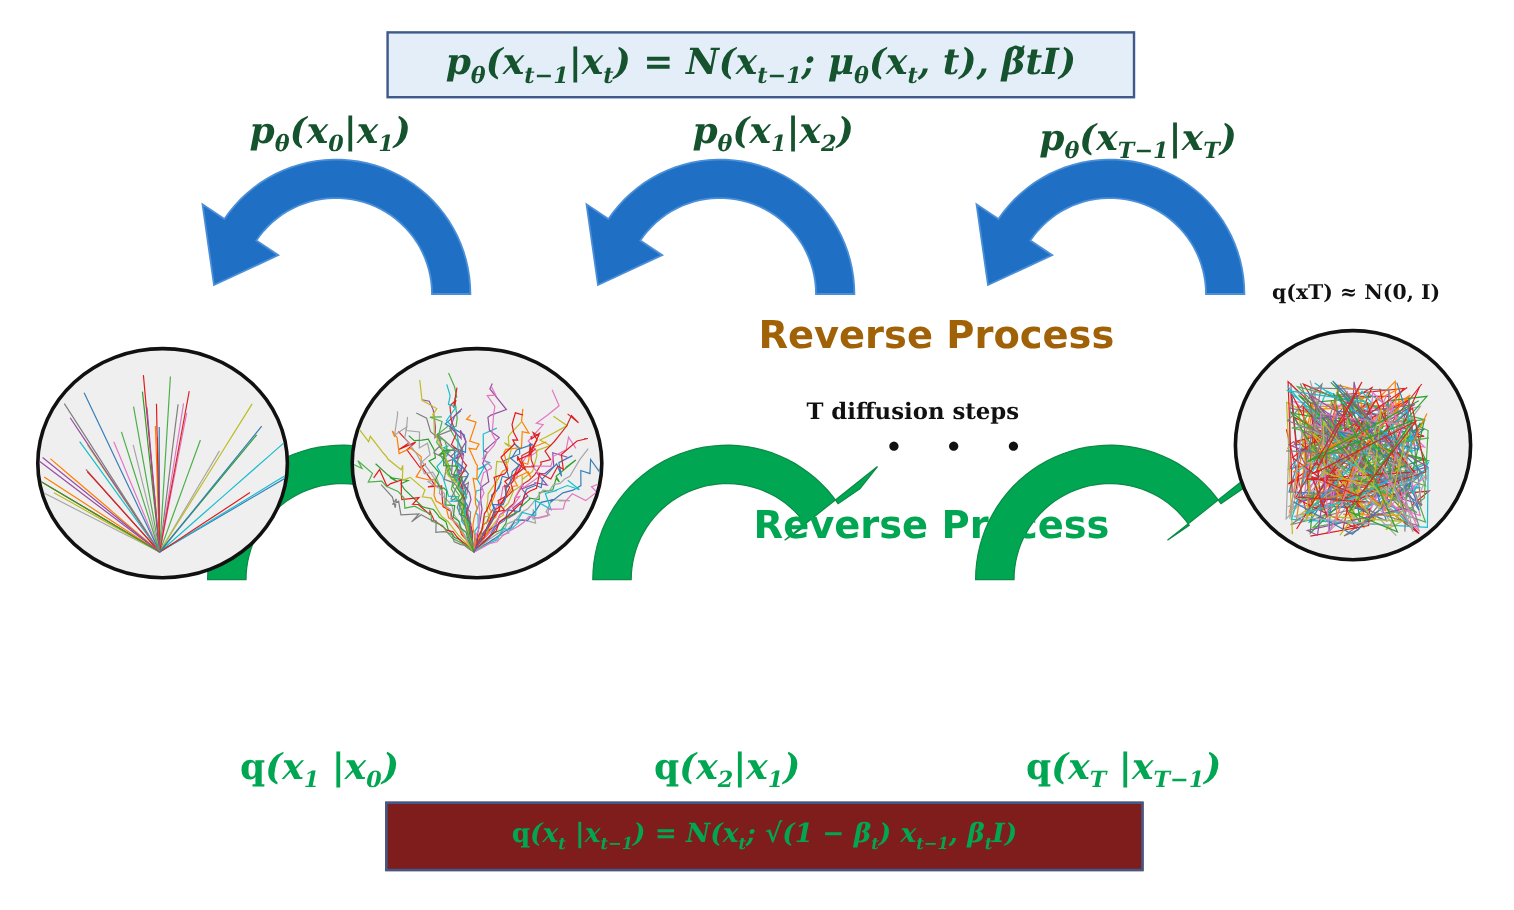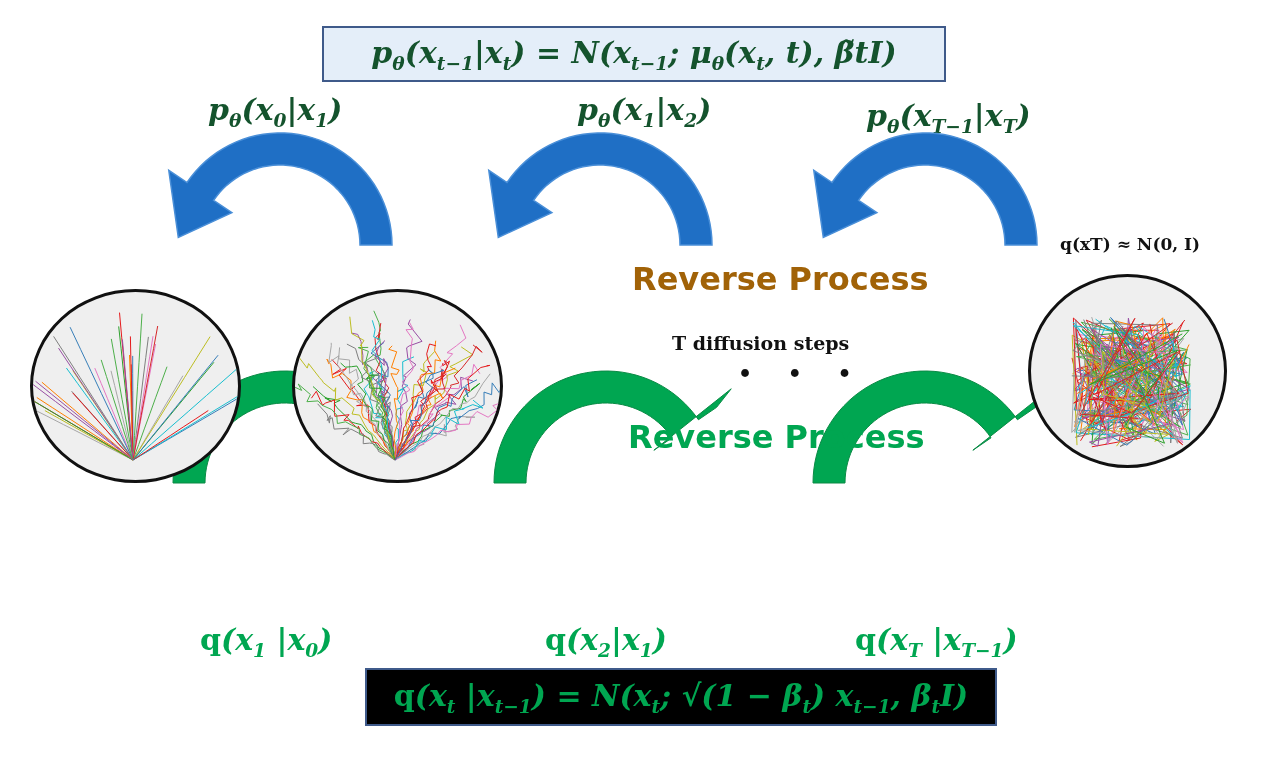--- a/index.html
+++ b/index.html
@@ -3,21 +3,21 @@
 <meta charset="utf-8">
 <style>
   html,body{margin:0;padding:0;background:#ffffff;}
   body{width:1262px;height:758px;position:relative;overflow:hidden;font-family:"DejaVu Serif",serif;}
   .abs{position:absolute;}
   .math{font-family:"DejaVu Serif","Liberation Serif",serif;font-style:italic;font-weight:bold;white-space:nowrap;}
   .blue{color:#14532d;}
   .green{color:#00a651;}
   .box{position:absolute;border:2px solid #3f5a8a;display:flex;align-items:center;justify-content:center;}
   .box-top{left:322px;top:26px;width:620px;height:52px;background:#e4eef9;font-size:30px;}
-  .box-bot{left:321px;top:668px;width:628px;height:54px;background:#000000;font-size:30px;margin-left:44px;}
+  .box-bot{left:321px;top:668px;width:628px;height:54px;background:#7f1d1d;font-size:22px;}
   .lbl{font-size:30px;}
   .proc{font-family:"DejaVu Sans","Liberation Sans",sans-serif;font-weight:bold;font-size:32px;white-space:nowrap;}
   .mid{font-family:"DejaVu Serif","Liberation Serif",serif;font-weight:bold;font-size:19px;color:#111;white-space:nowrap;}
   .dots{font-size:22px;font-weight:bold;letter-spacing:14px;color:#111;}
   .circle{position:absolute;border:3px solid #111;border-radius:50%;background:#efefef;overflow:hidden;}
   .ctitle{position:absolute;left:0;right:0;text-align:center;font-family:"DejaVu Serif",serif;font-style:italic;font-weight:bold;font-size:18px;color:#111;}
   svg{position:absolute;left:0;top:0;}
 </style>
 </head>
 <body>

